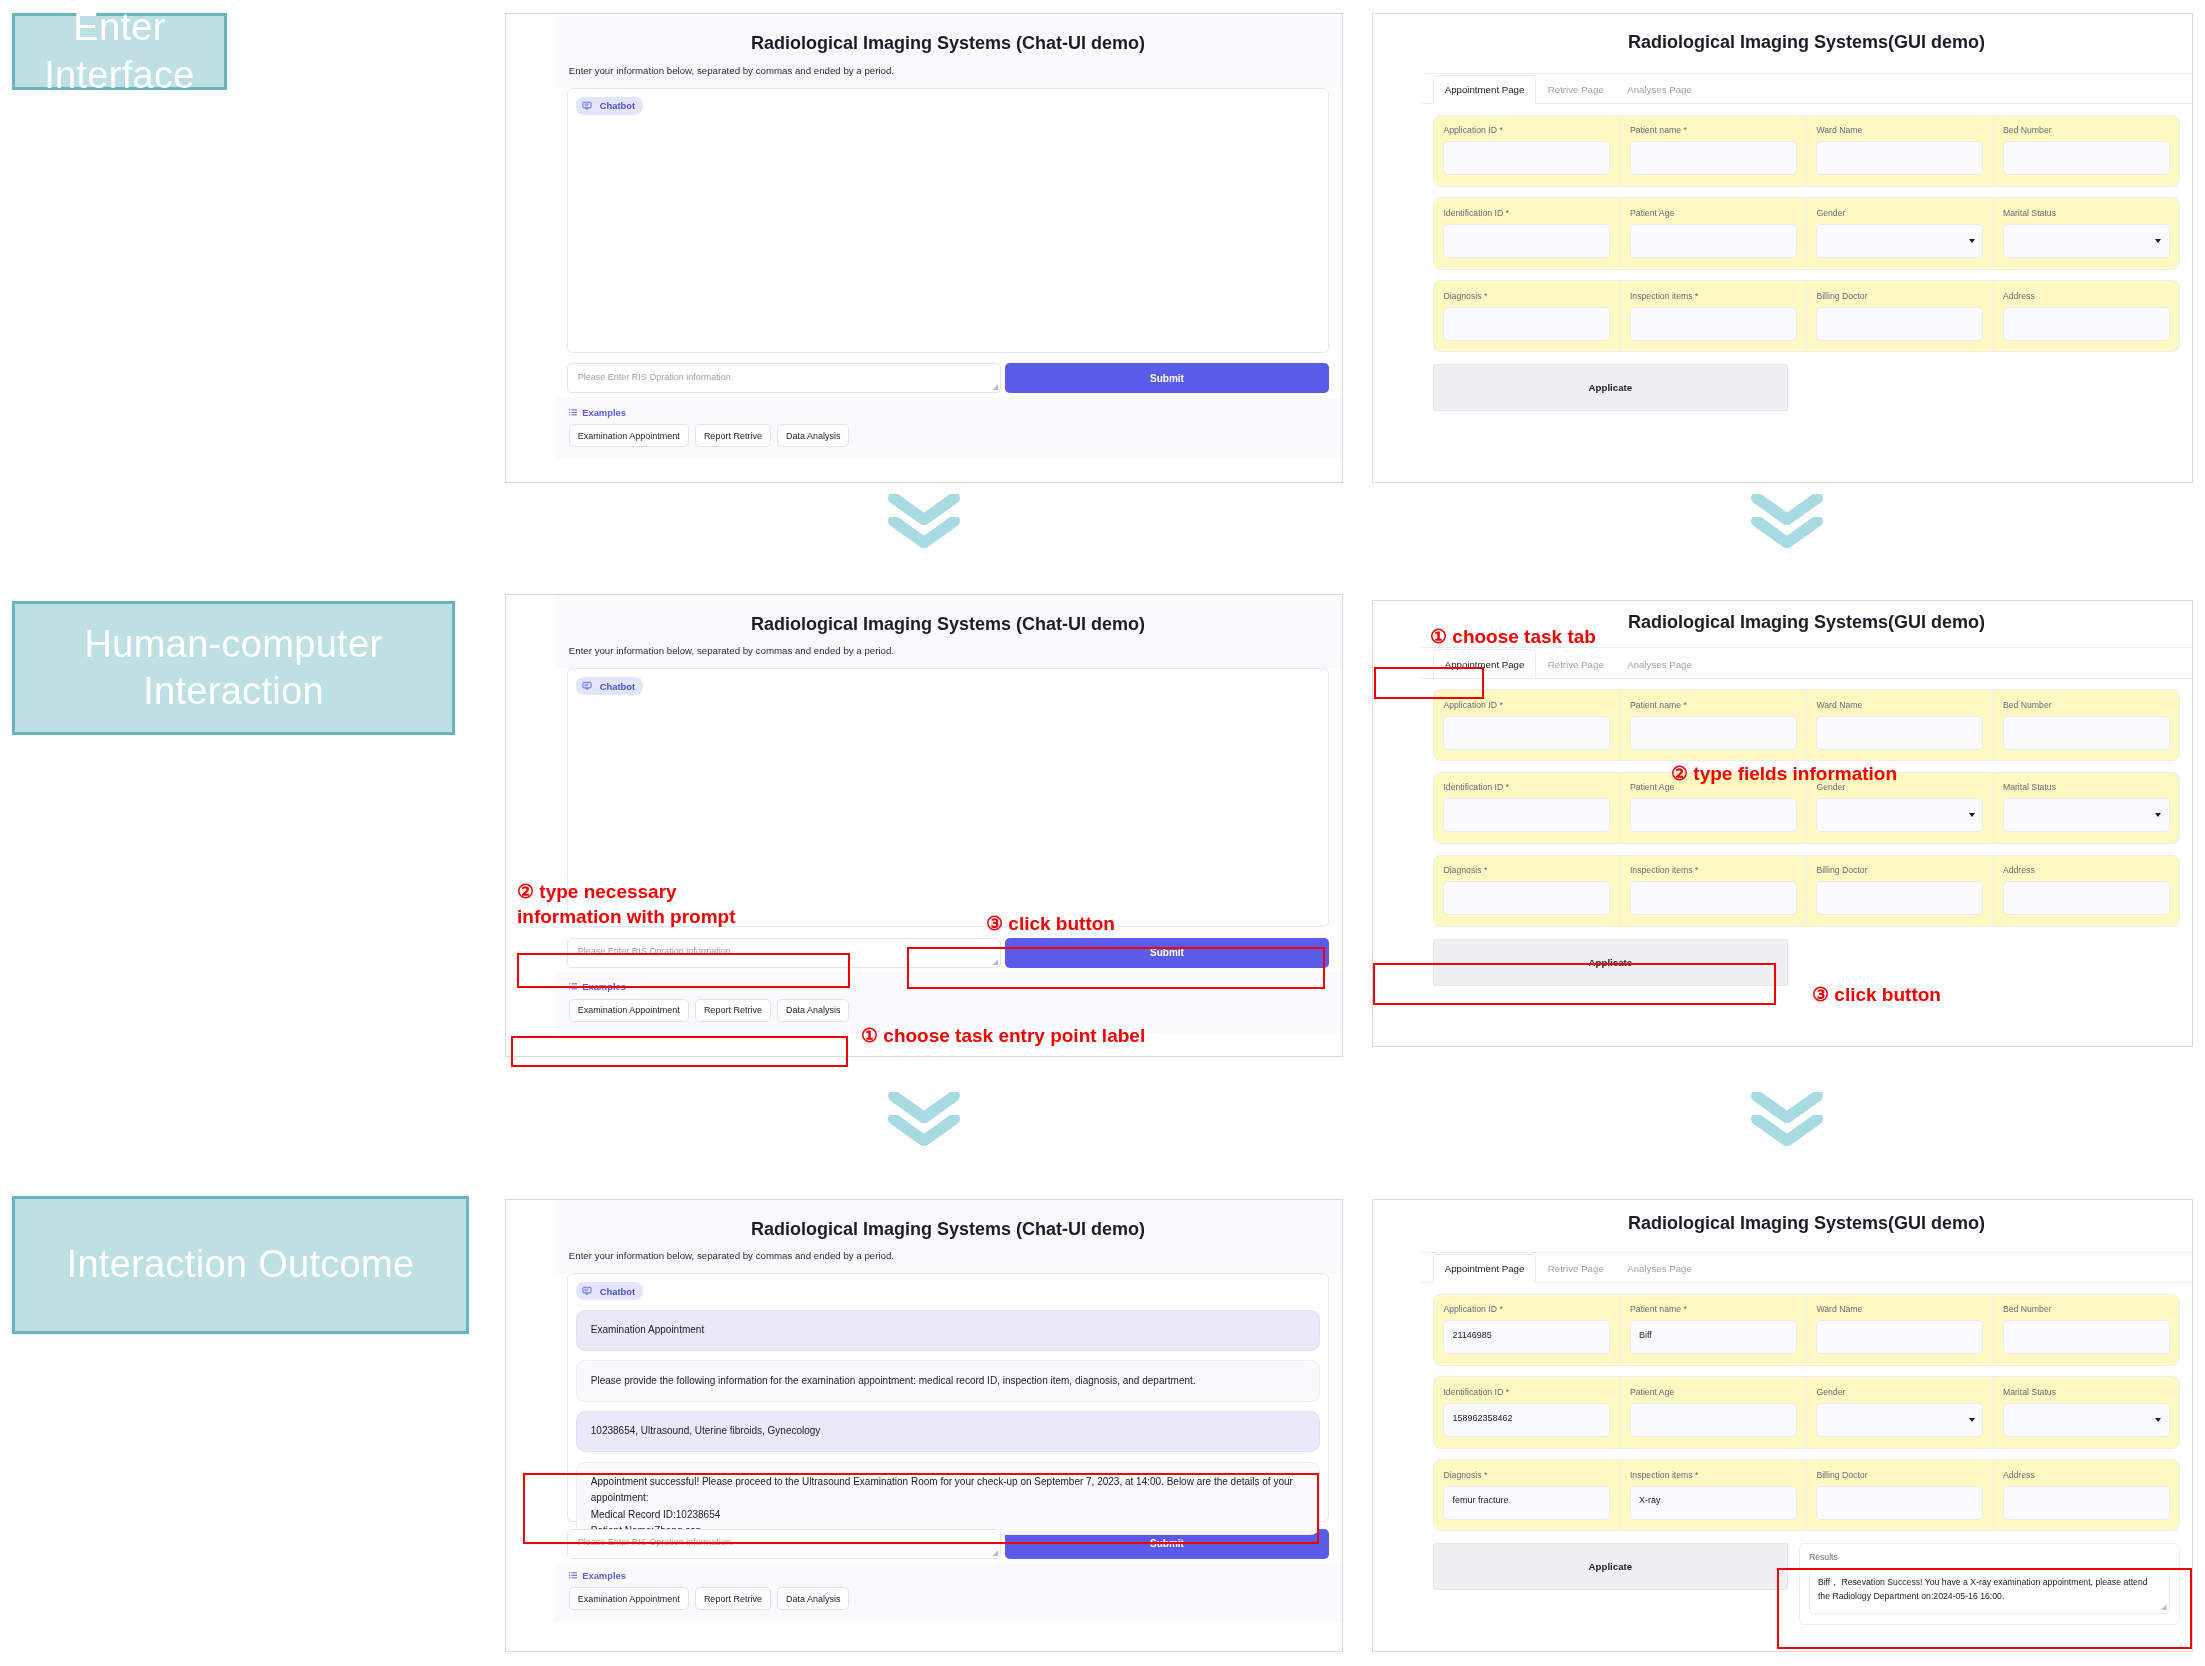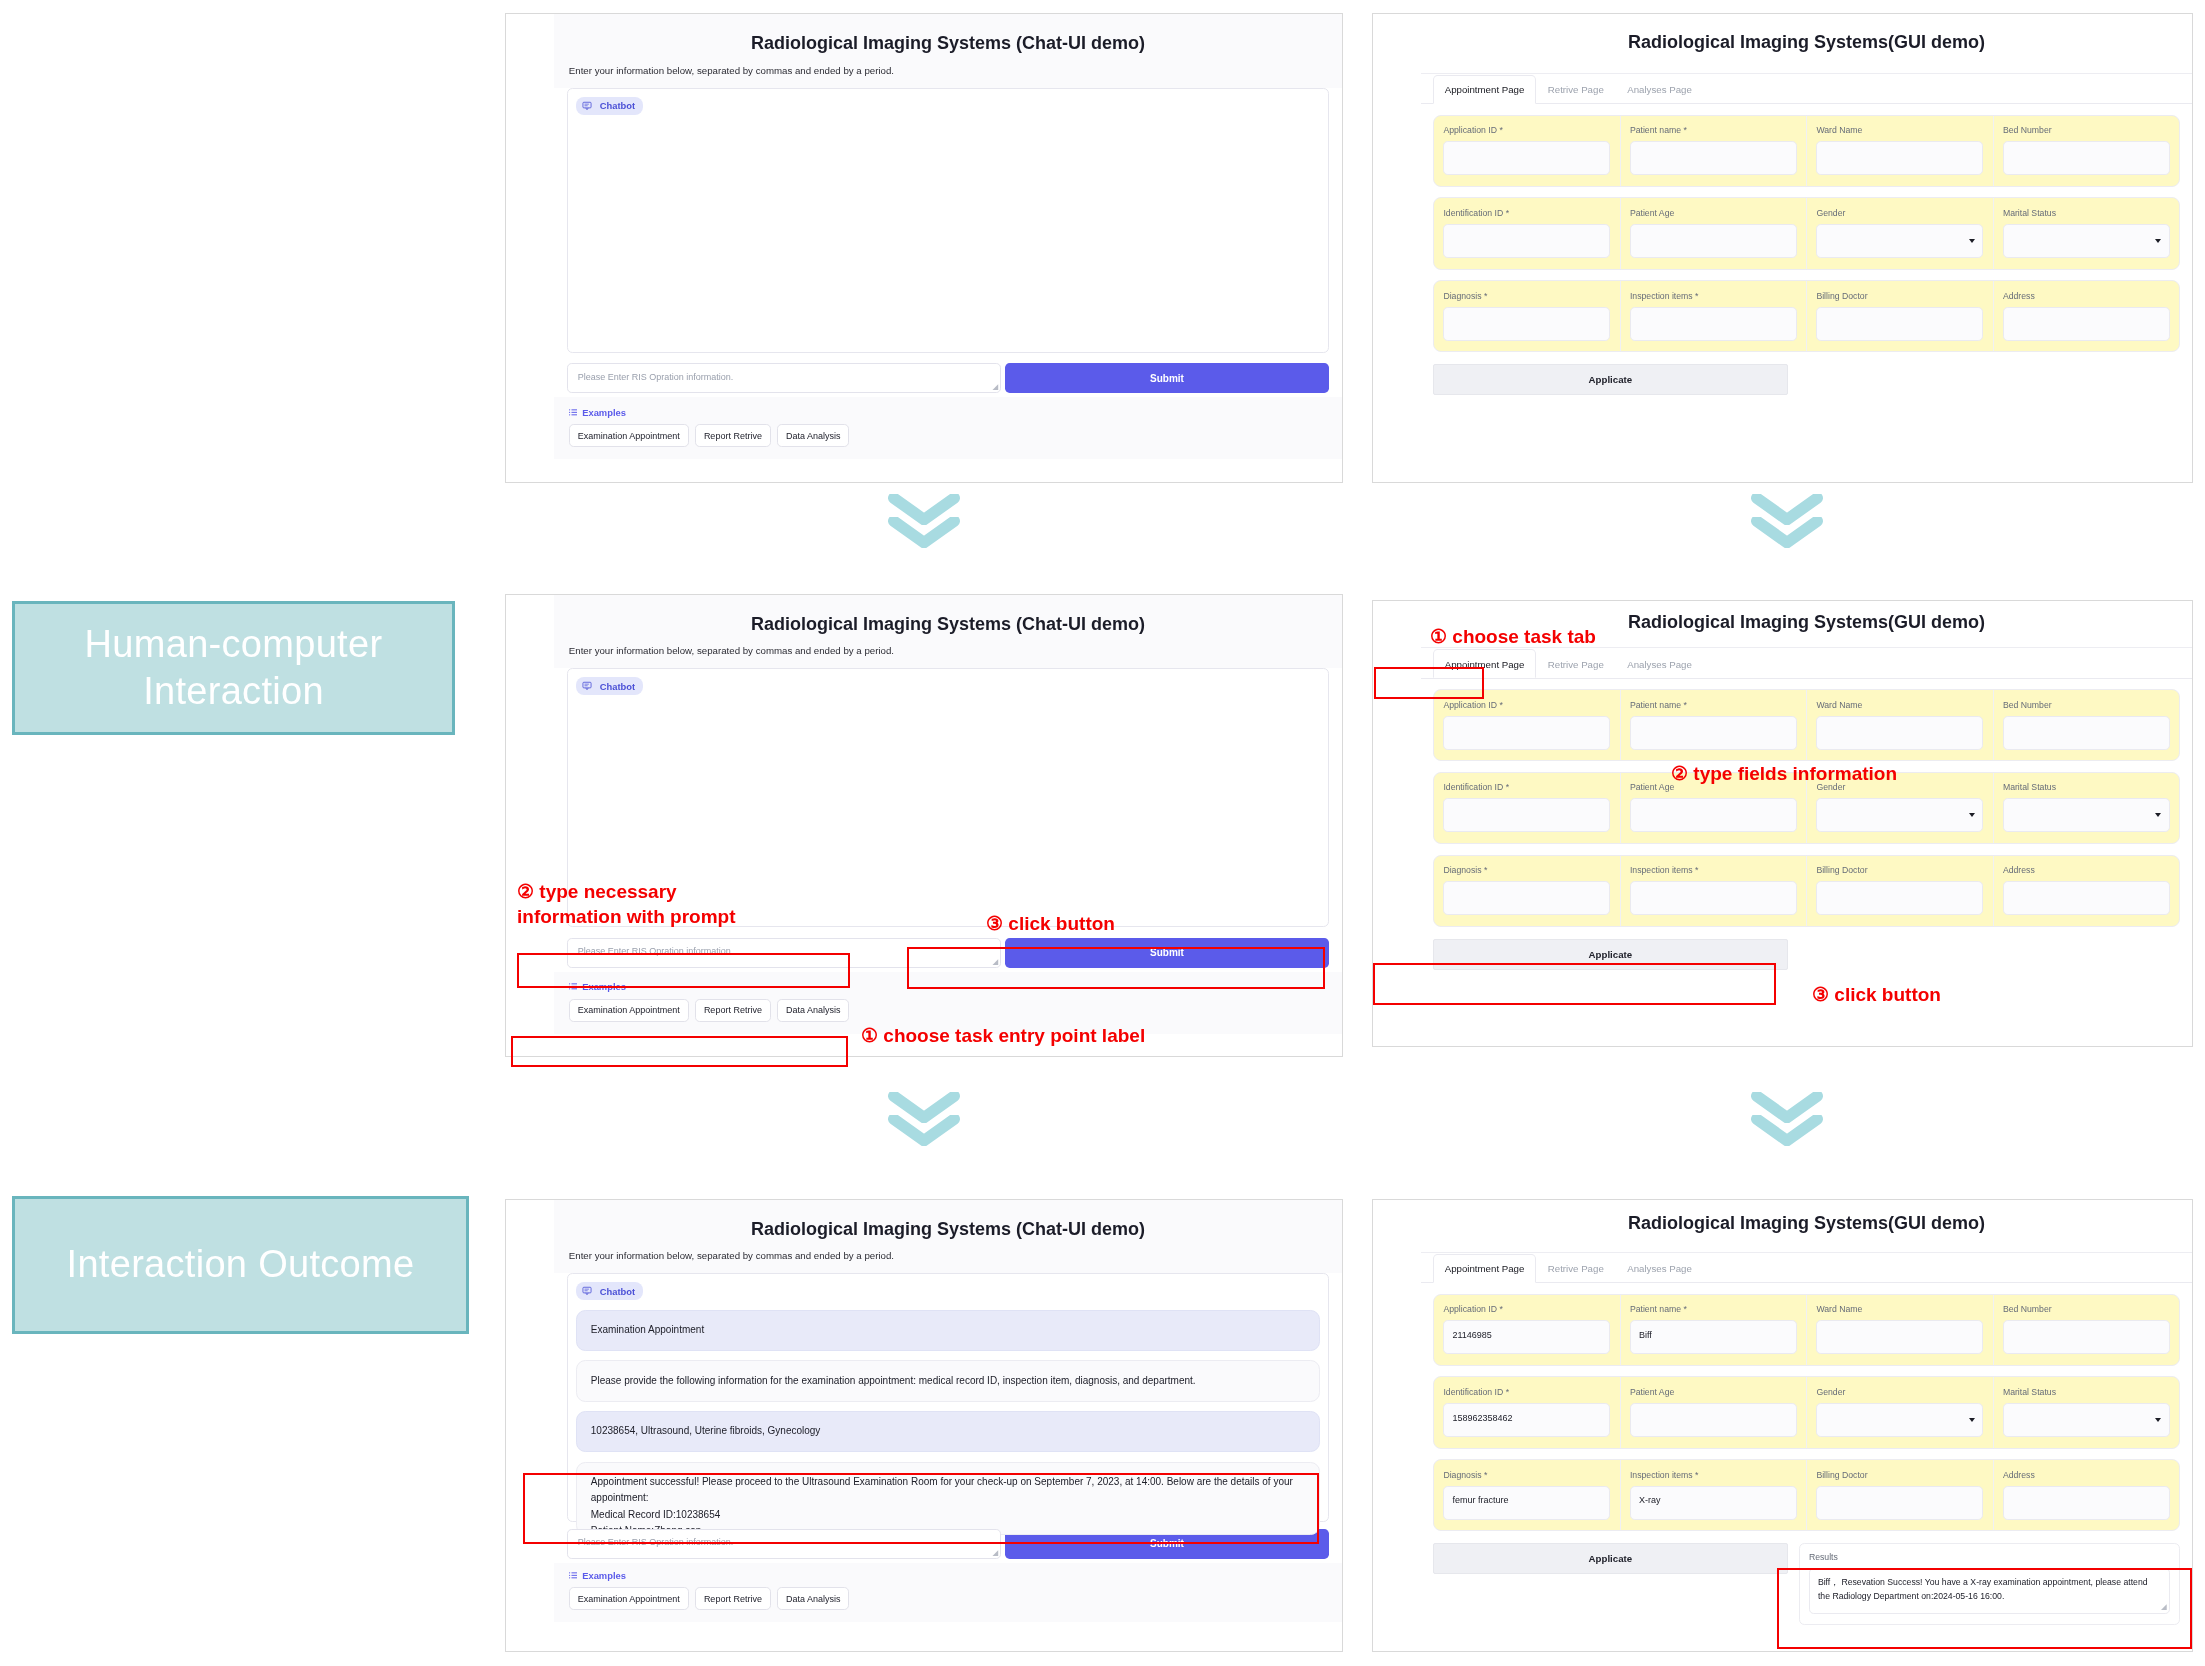--- a/index.html
+++ b/index.html
@@ -202,21 +202,21 @@
     border-left: 3.4px solid transparent;
     border-right: 3.4px solid transparent;
     border-top: 4.7px solid #1c1d26;
   }
   .applicate-row { display: flex; gap: 10.7px; margin: 12px 12px 0 12px; align-items: flex-start;}
   .applicate-btn {
     flex: 0 0 47.5%;
     background: #eff0f4;
     border: 0.7px solid #e6e7ec;
     border-radius: 2px;
-    height: 31px;
+    height: 47px;
     display: flex; align-items: center; justify-content: center;
     font-size: 9.7px;
     font-weight: 700;
     color: #21222c;
     font-family: "Liberation Sans", sans-serif;
   }
   .results-box {
     flex: 1;
     border: 0.7px solid #ececf1;
     border-radius: 5.4px;
@@ -248,20 +248,23 @@
     position: absolute;
     border: 2.7px solid #f40000;
     pointer-events: none;
   }
 </style>
 </head>
 <body>
 
 <div class="page">
 
+  <div class="stage-box" style="left:12px; top:13.4px; width:215px; height:77px;">
+    <span>Enter Interface</span>
+  </div>
 
   <div class="stage-box" style="left:12px; top:601px; width:443px; height:134px;">
     <span>Human-computer
 Interaction</span>
   </div>
 
   <div class="stage-box" style="left:12px; top:1196px; width:457px; height:138px;">
     <span>Interaction
 Outcome</span>
   </div>

